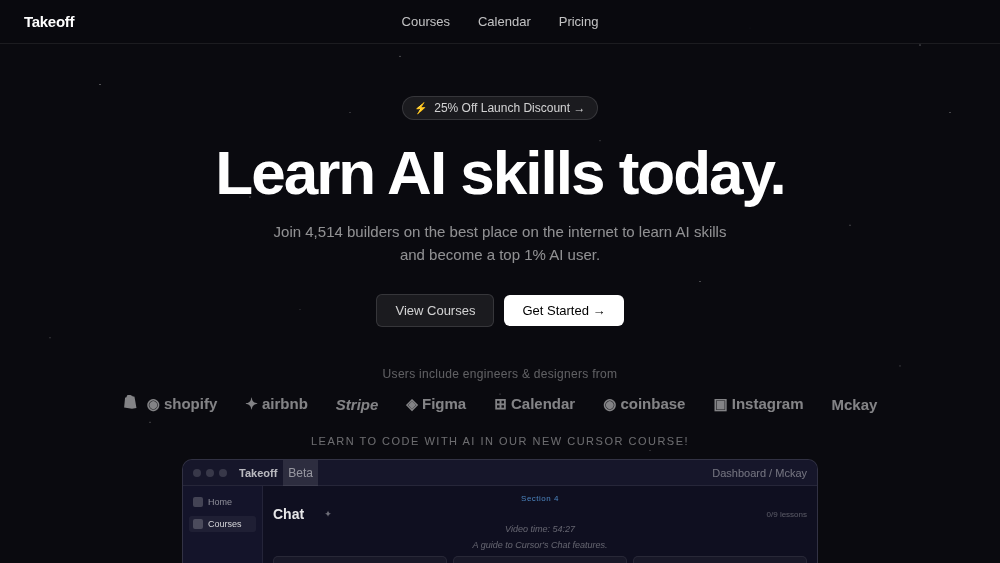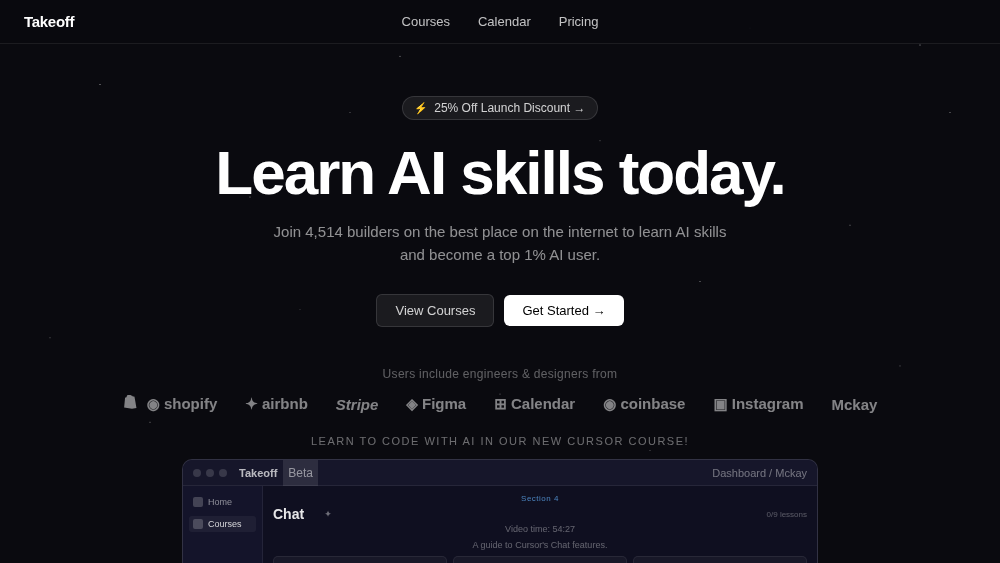--- a/index.html
+++ b/index.html
@@ -365,20 +365,21 @@
     .section-title {
       font-size: 14px;
       font-weight: 600;
       color: rgba(255,255,255,0.9);
     }
 
     .section-subtitle {
       font-size: 9px;
       color: rgba(255,255,255,0.35);
       margin-bottom: 6px;
+      font-style: italic;
     }
 
     .lessons-count {
       font-size: 8px;
       color: rgba(255,255,255,0.3);
       margin-left: auto;
     }
 
     .lessons-row {
       display: flex;

